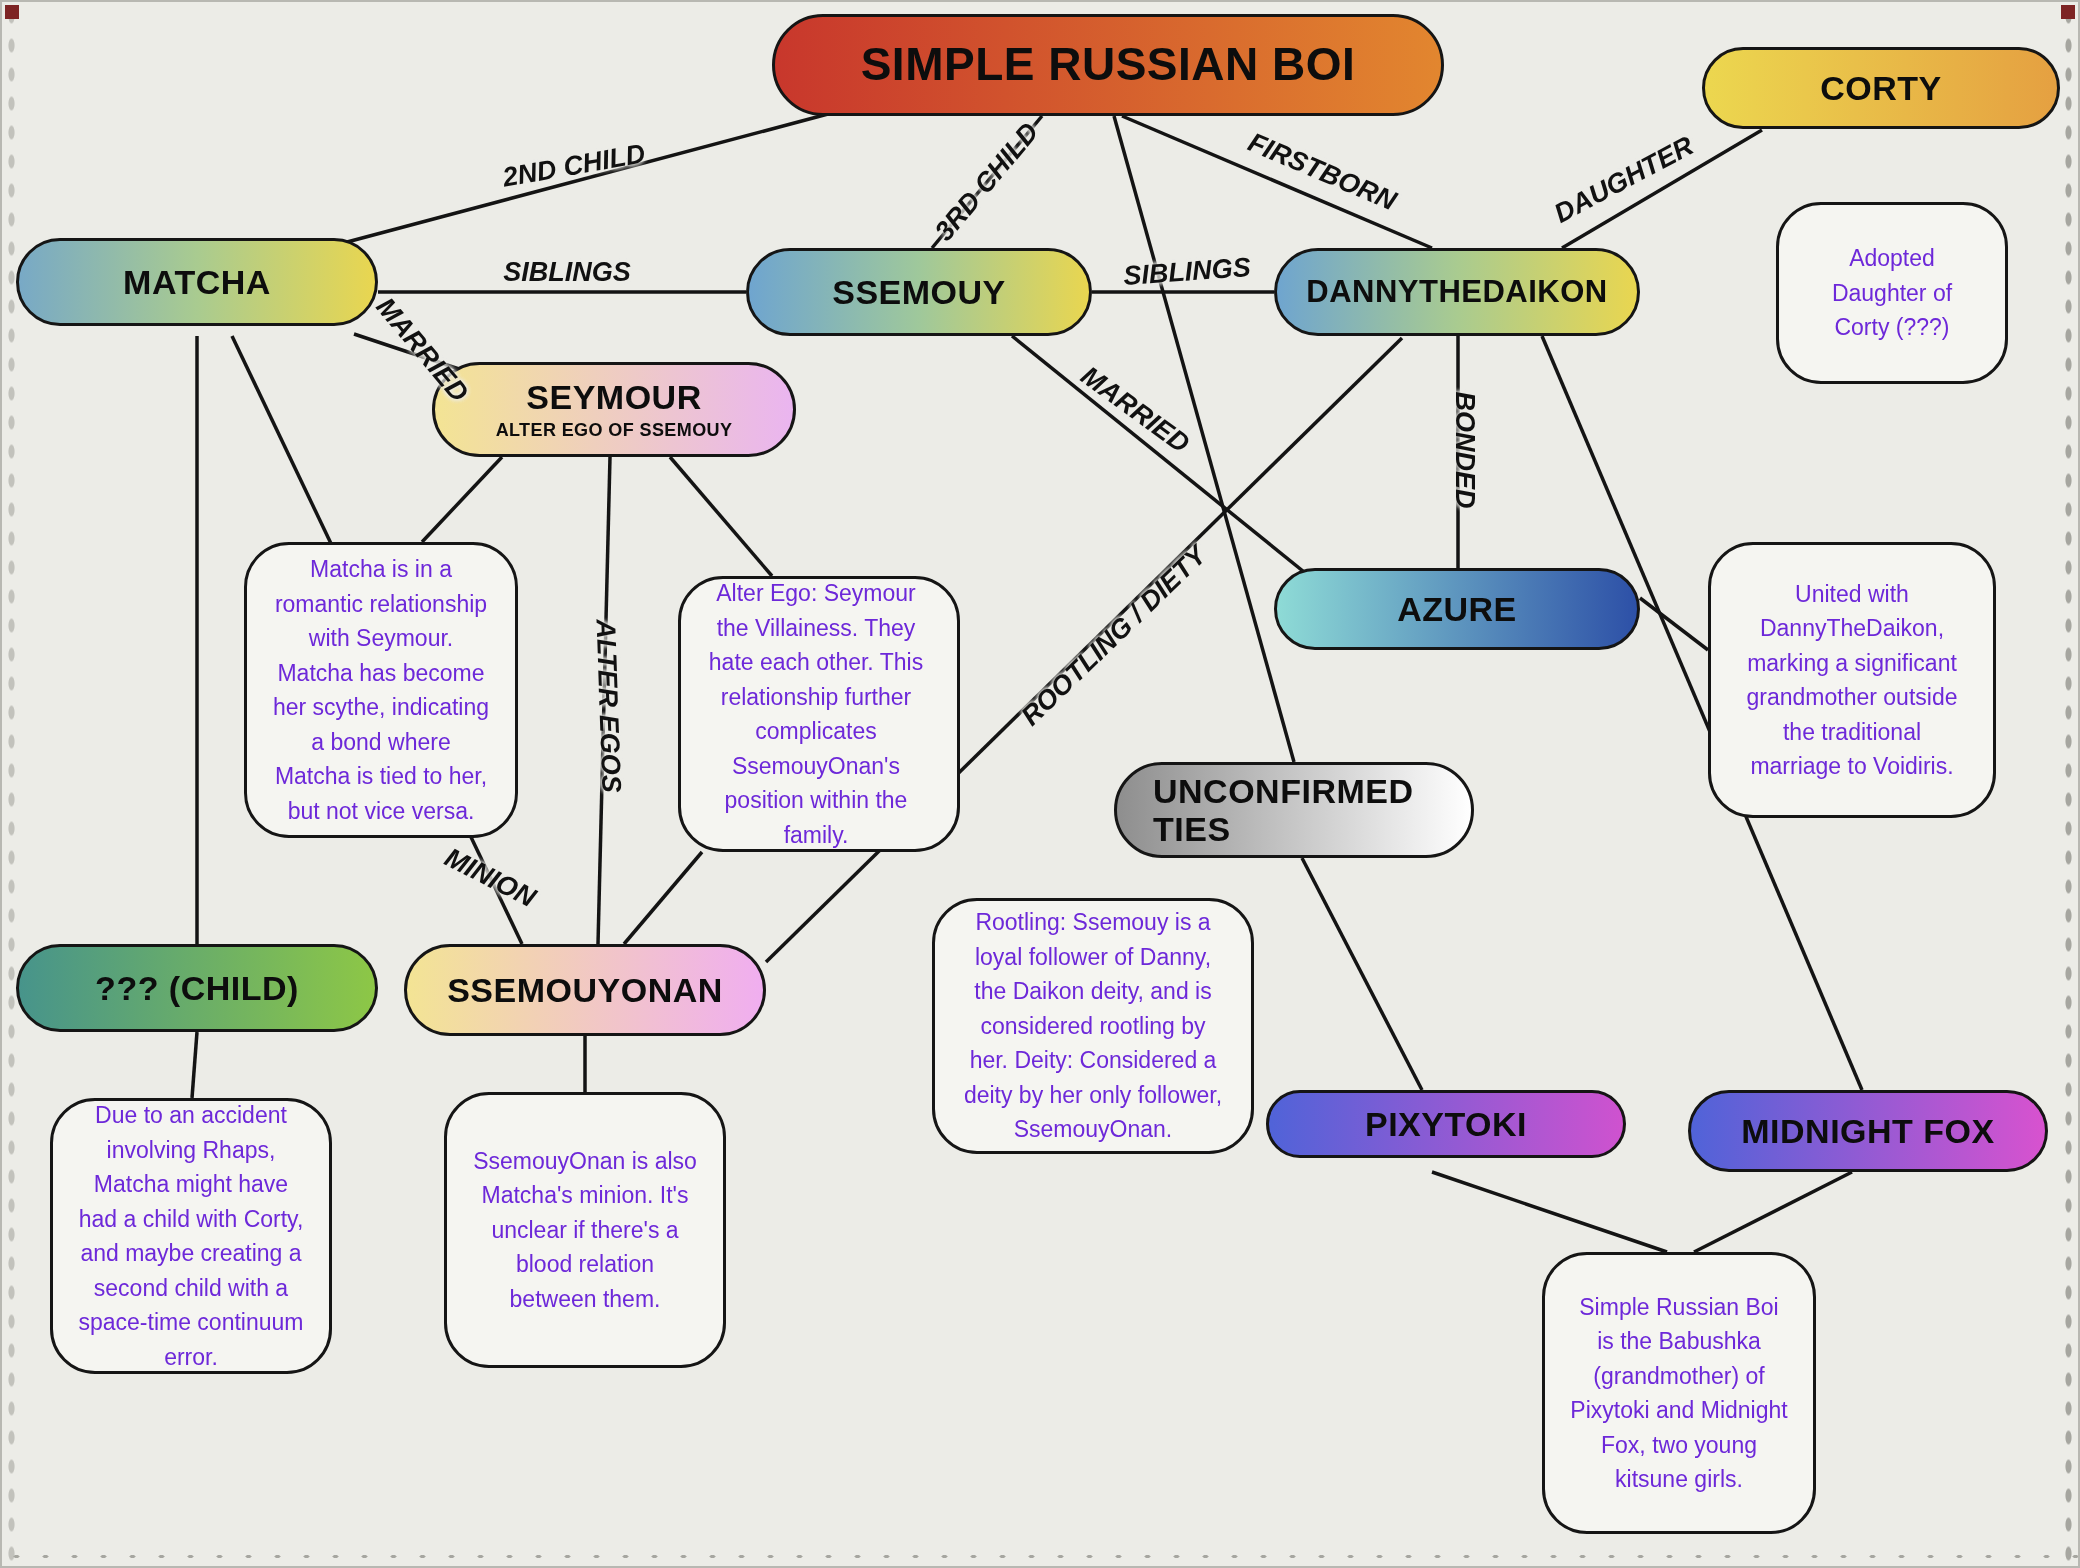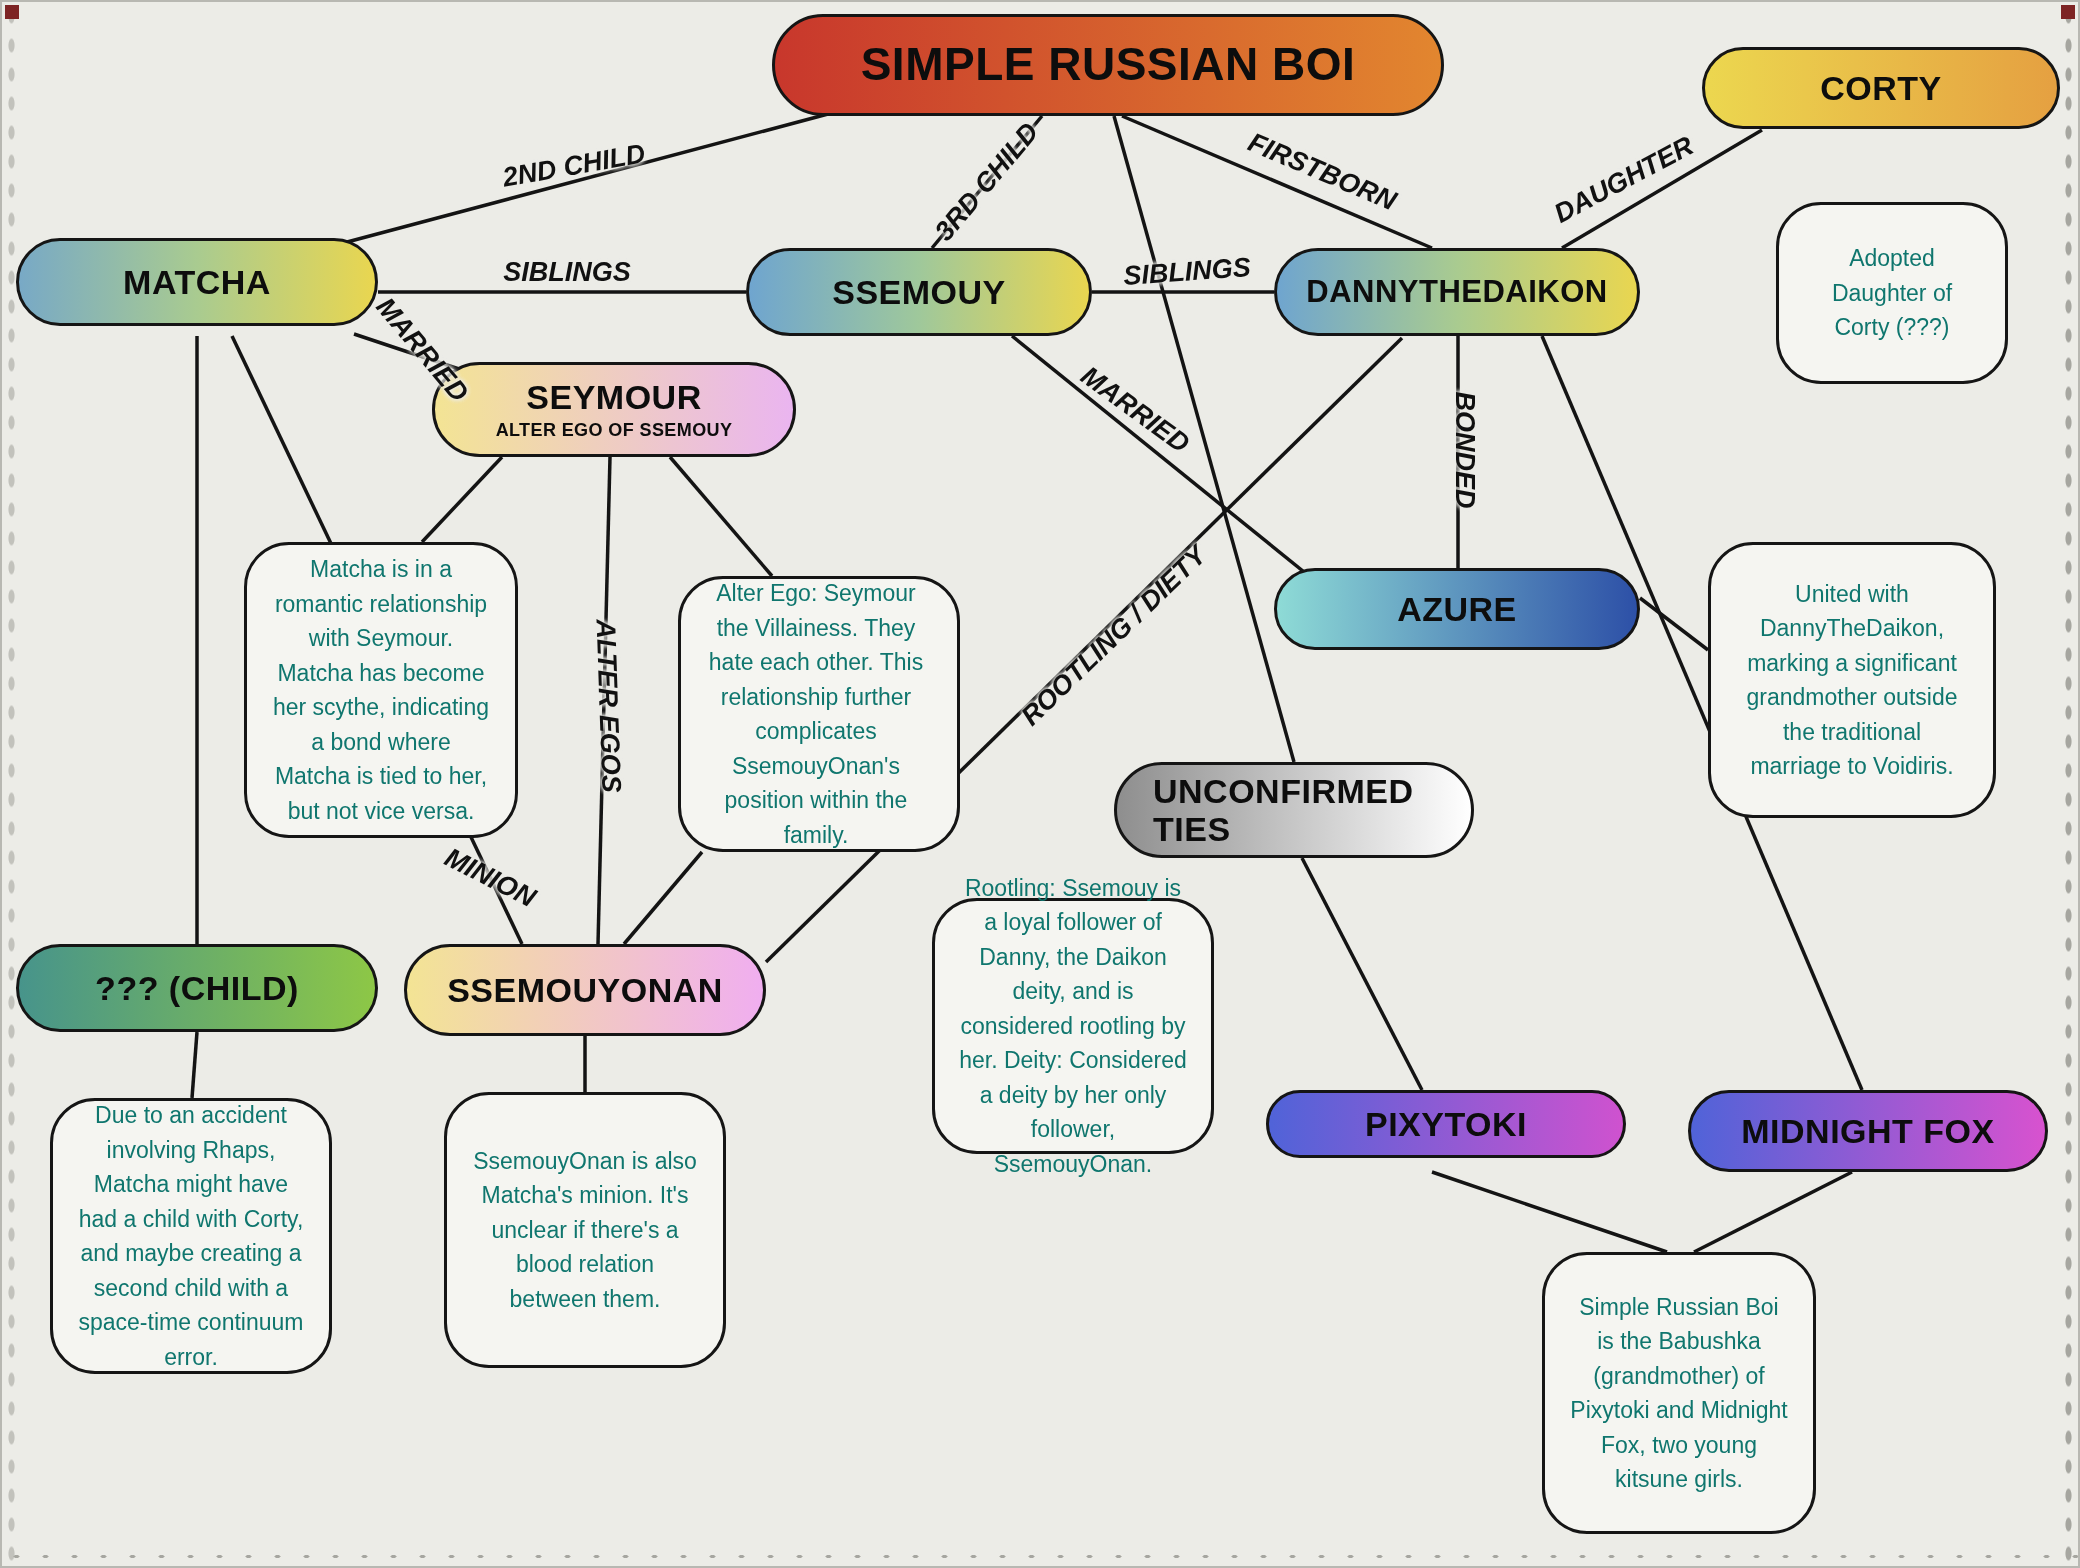--- a/index.html
+++ b/index.html
@@ -15,21 +15,21 @@
   #edges-svg{position:absolute;left:0;top:0;z-index:1;}
   .note{
     position:absolute;z-index:2;
     background:#f5f5f1;
     border:3.5px solid #151515;
     border-radius:45px;
     display:flex;align-items:center;justify-content:center;
     box-sizing:border-box;
     padding:22px 24px;
     text-align:center;
-    color:#0f766e;
+    color:#6d28d9;
     line-height:1.5;
   }
   .node{
     position:absolute;z-index:3;
     border:3.5px solid #151515;
     border-radius:999px;
     display:flex;flex-direction:column;
     align-items:center;justify-content:center;
     box-sizing:border-box;
     color:#0d0d0d;
@@ -94,21 +94,21 @@
       </div>
       <div class="note" style="left: 242px; top: 540px; width: 274px; height: 296px; font-size: 23px;">
         <span>Matcha is in a romantic relationship with Seymour. Matcha has become her scythe, indicating a bond where Matcha is tied to her, but not vice versa.</span>
       </div>
       <div class="note" style="left: 676px; top: 574px; width: 282px; height: 276px; font-size: 23px; padding-left: 18px;">
         <span>Alter Ego: Seymour the Villainess. They hate each other. This relationship further complicates SsemouyOnan's position within the family.</span>
       </div>
       <div class="note" style="left: 1706px; top: 540px; width: 288px; height: 276px; font-size: 23px;">
         <span>United with DannyTheDaikon, marking a significant grandmother outside the traditional marriage to Voidiris.</span>
       </div>
-      <div class="note" style="left: 930px; top: 896px; width: 282px; height: 256px; font-size: 23px;">
+      <div class="note" style="left: 930px; top: 896px; width: 322px; height: 256px; font-size: 23px;">
         <span>Rootling: Ssemouy is a loyal follower of Danny, the Daikon deity, and is considered rootling by her. Deity: Considered a deity by her only follower, SsemouyOnan.</span>
       </div>
       <div class="note" style="left: 48px; top: 1096px; width: 282px; height: 276px; font-size: 23px;">
         <span>Due to an accident involving Rhaps, Matcha might have had a child with Corty, and maybe creating a second child with a space-time continuum error.</span>
       </div>
       <div class="note" style="left: 442px; top: 1090px; width: 282px; height: 276px; font-size: 23px;">
         <span>SsemouyOnan is also Matcha's minion. It's unclear if there's a blood relation between them.</span>
       </div>
       <div class="note" style="left: 1540px; top: 1250px; width: 274px; height: 282px; font-size: 23px;">
         <span>Simple Russian Boi is the Babushka (grandmother) of Pixytoki and Midnight Fox, two young kitsune girls.</span>

